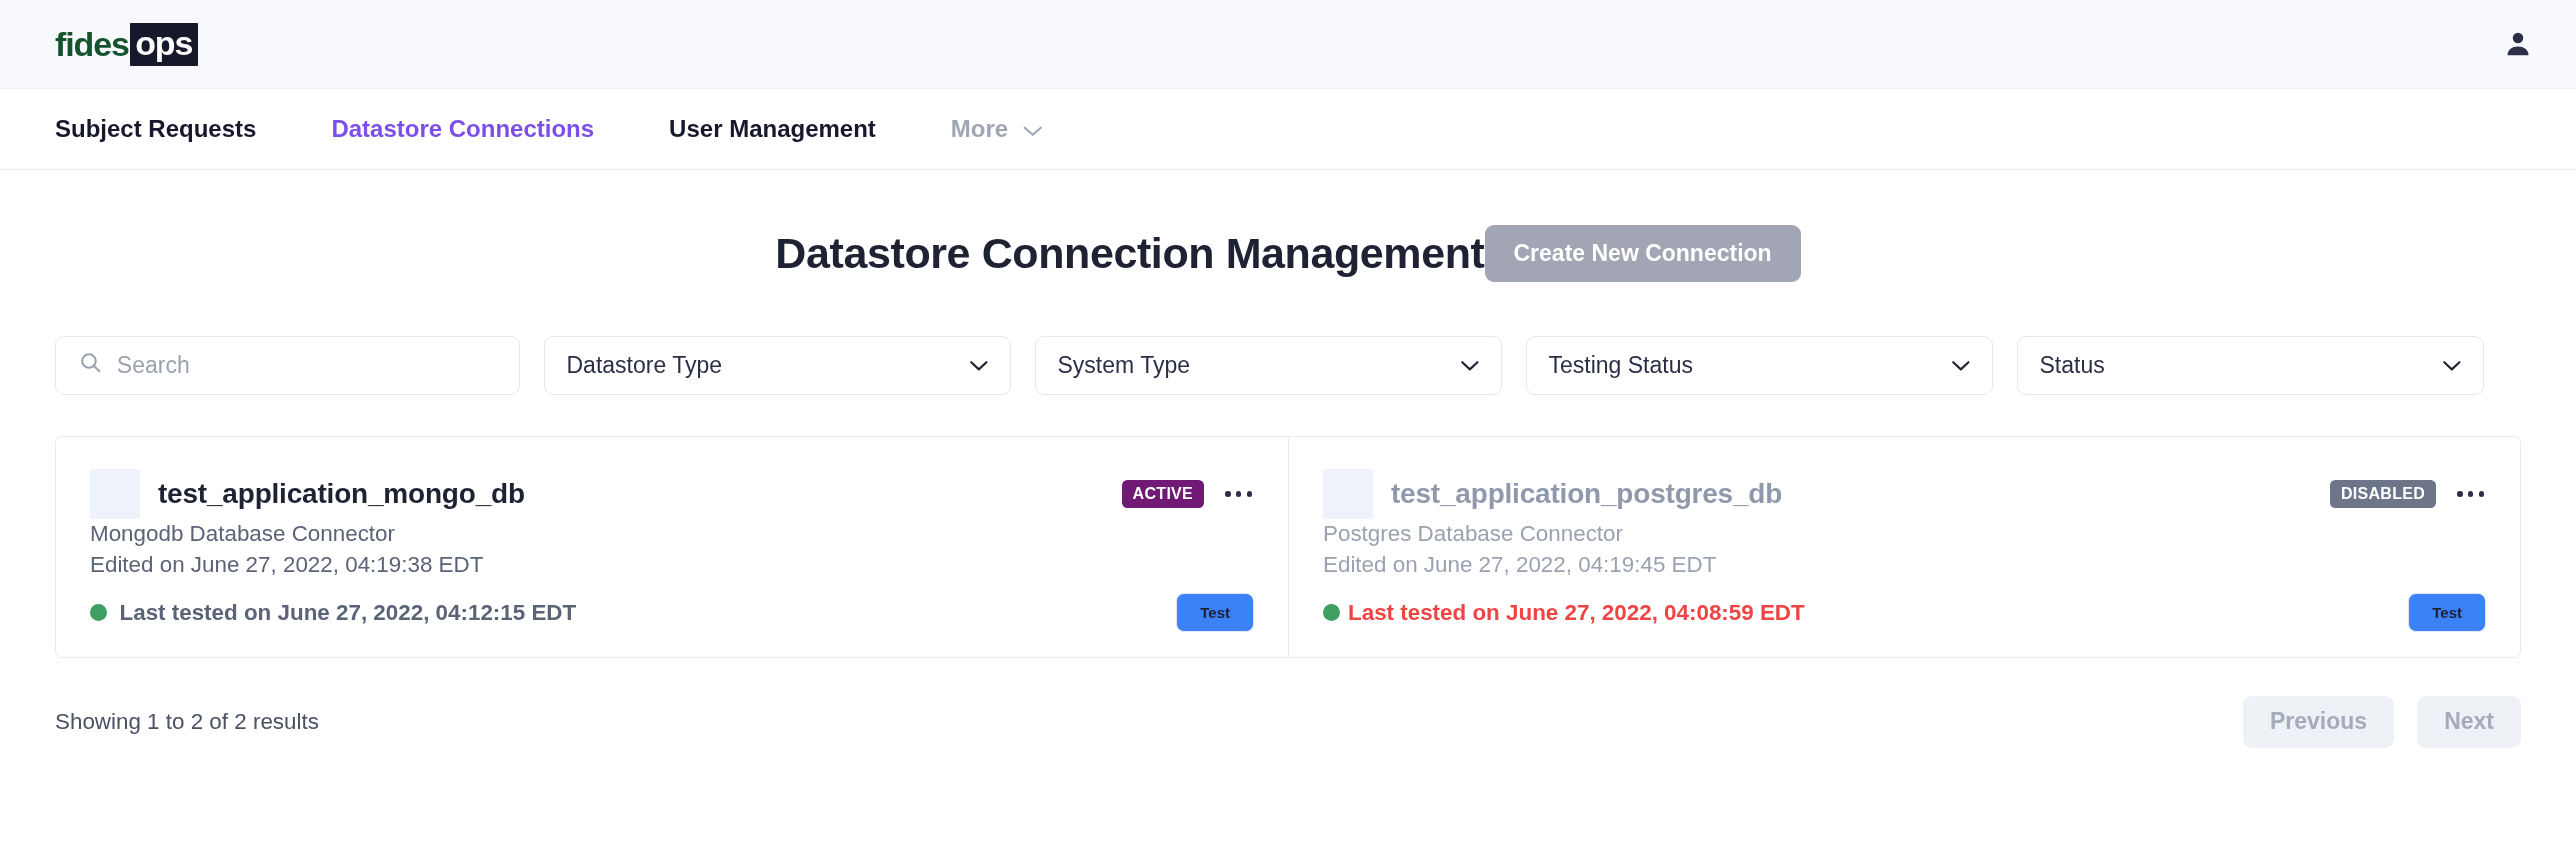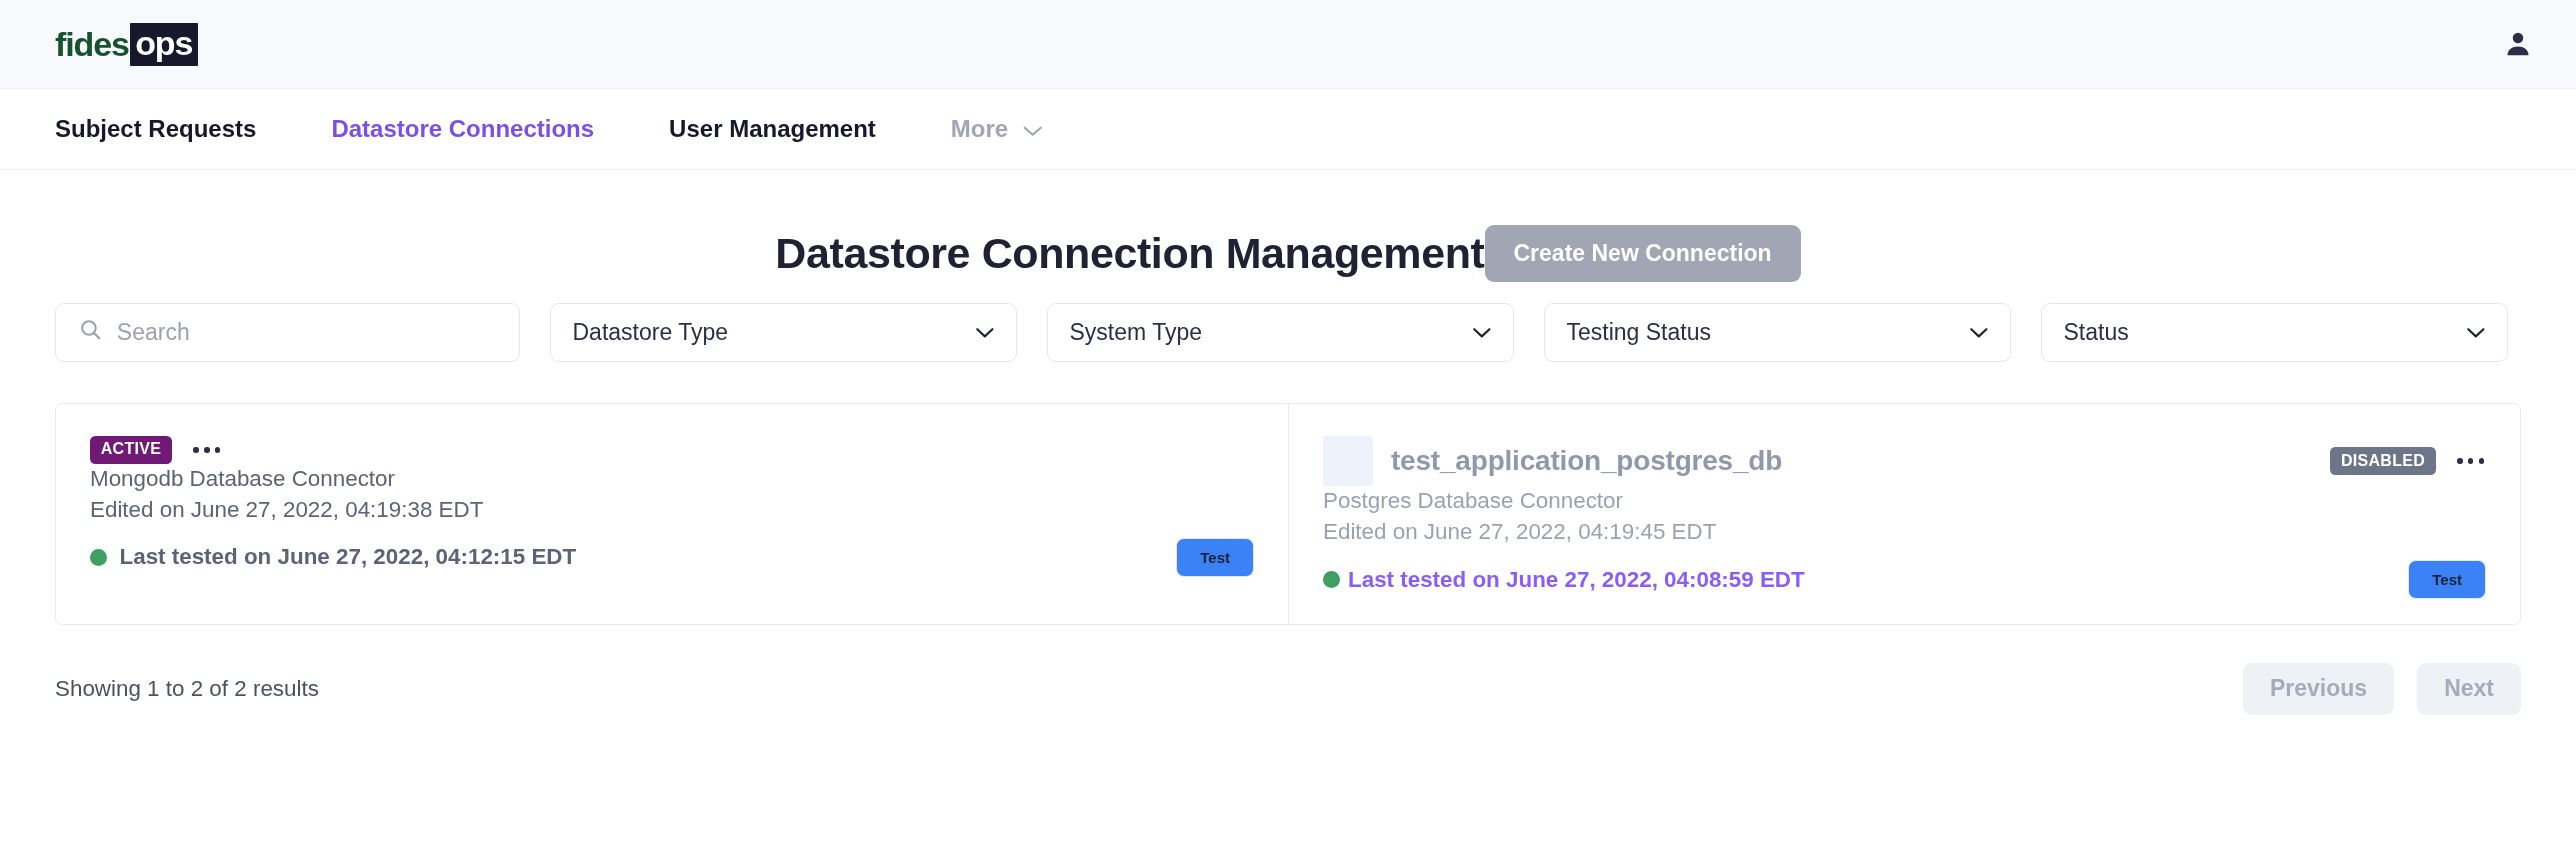--- a/index.html
+++ b/index.html
@@ -79,22 +79,22 @@
     border: none;
     border-radius: 9px;
     padding: 15px 29px;
     cursor: not-allowed;
     font-family: inherit;
   }
 
   
   .filter-row {
     display: flex;
-    gap: 30px;
-    margin-top: 21px;
+    gap: 24px;
+    margin-top: 54px;
   }
   .field {
     height: 59px;
     border: 0.9px solid #e3e8f0;
     border-radius: 9px;
     background: #ffffff;
     display: flex;
     align-items: center;
     padding: 0 21.5px;
     font-size: 23px;
@@ -177,21 +177,21 @@
   .card-foot {
     display: flex;
     align-items: center;
     justify-content: space-between;
     margin-top: 12.5px;
   }
   .tested {
     display: flex; align-items: center; gap: 12.5px;
     font-size: 22.4px; font-weight: 700; color: #5b6377;
   }
-  .card.disabled .tested { color: #8b5cf6; gap: 8px; }
+  .card.disabled .tested { color: #ef4444; gap: 8px; }
   .dot-green {
     width: 17px; height: 17px; border-radius: 50%;
     background: #3f9e62; flex: 0 0 auto;
   }
   .btn-test {
     border: 0.9px solid #e3e8f0;
     background: #3b82f6;
     border-radius: 8px;
     font-size: 15px;
     font-weight: 700;
@@ -310,20 +310,24 @@
             <polyline points="2.5,2.5 11,10.5 19.5,2.5"></polyline>
           </svg>
       </span>
     </div>
   </div>
 
   <div class="cards">
 
     <div class="card">
       <div class="card-head">
+        <div class="card-head-left">
+          <div class="logo-ph"></div>
+          <div class="conn-name">test_application_mongo_db</div>
+        </div>
         <div class="card-head-right">
           <span class="badge active">ACTIVE</span>
           <span class="dots">
               <i></i>
               <i></i>
               <i></i>
             </span>
         </div>
       </div>
       <div class="meta">Mongodb Database Connector</div>

